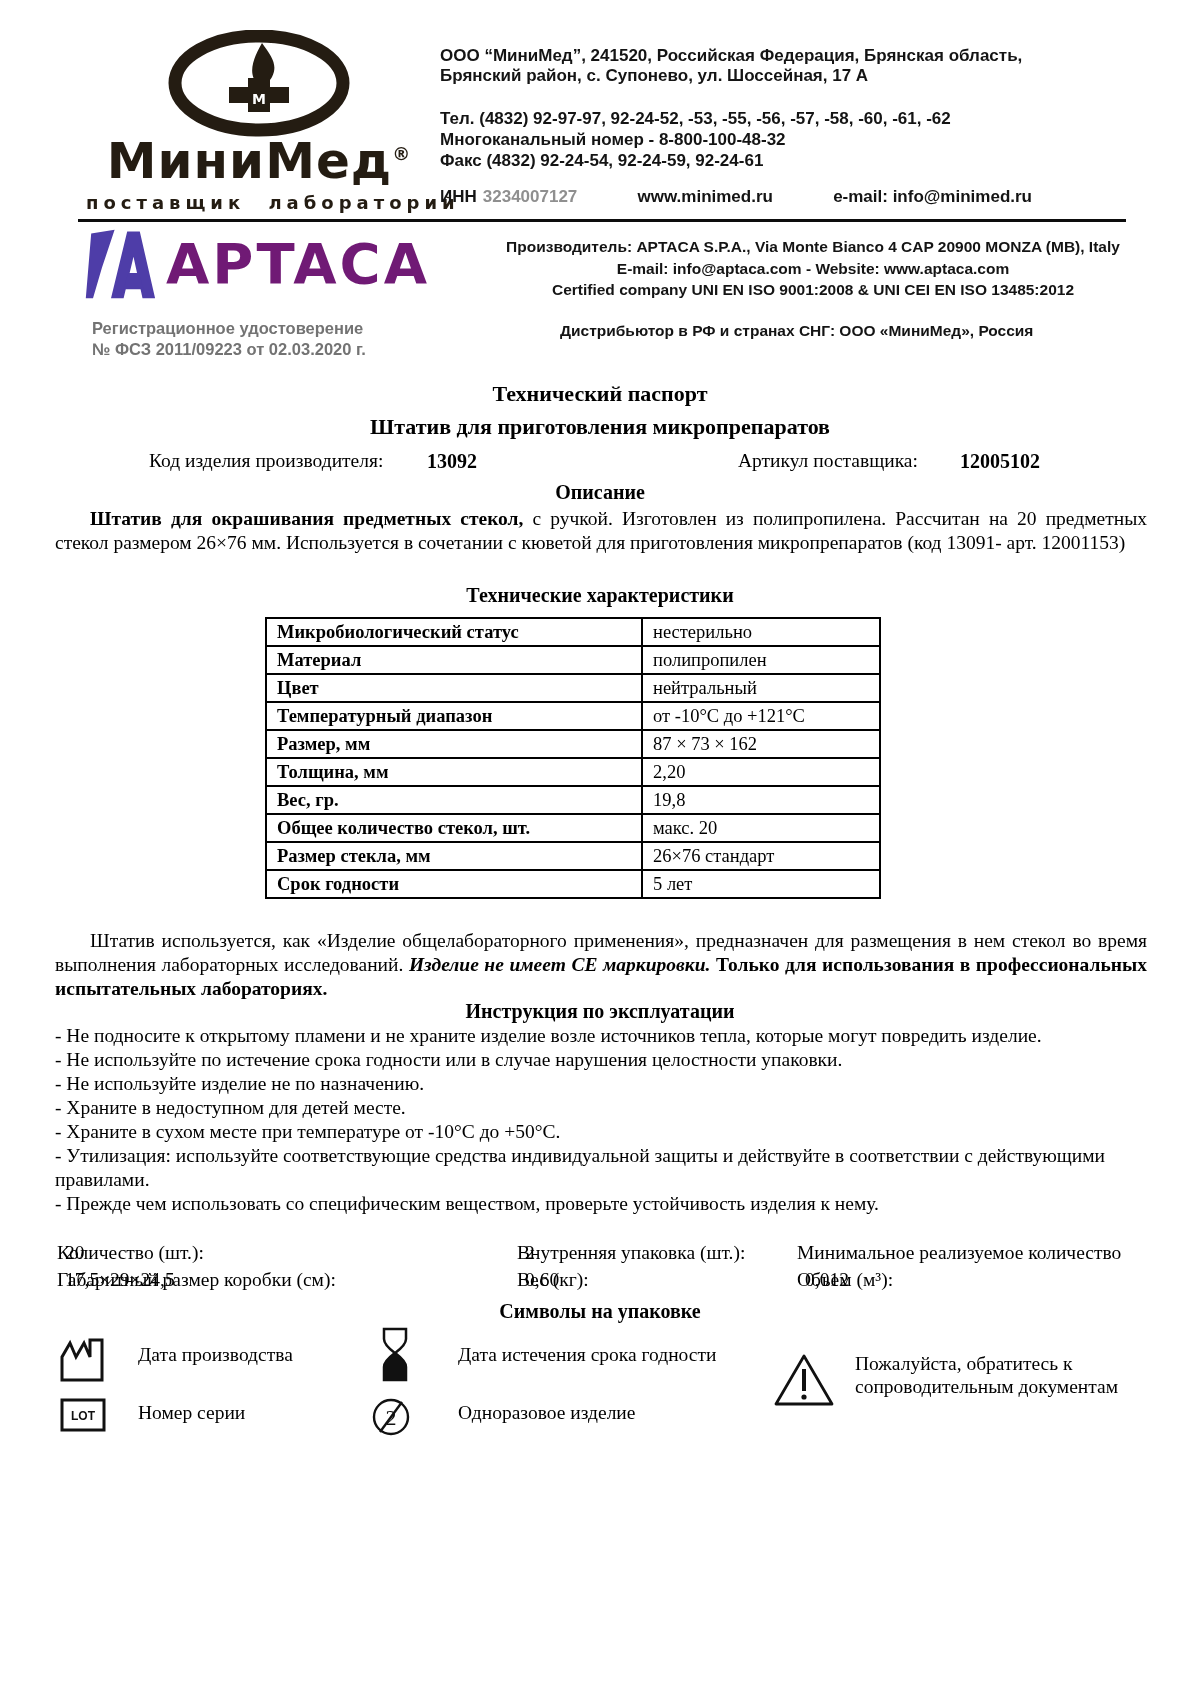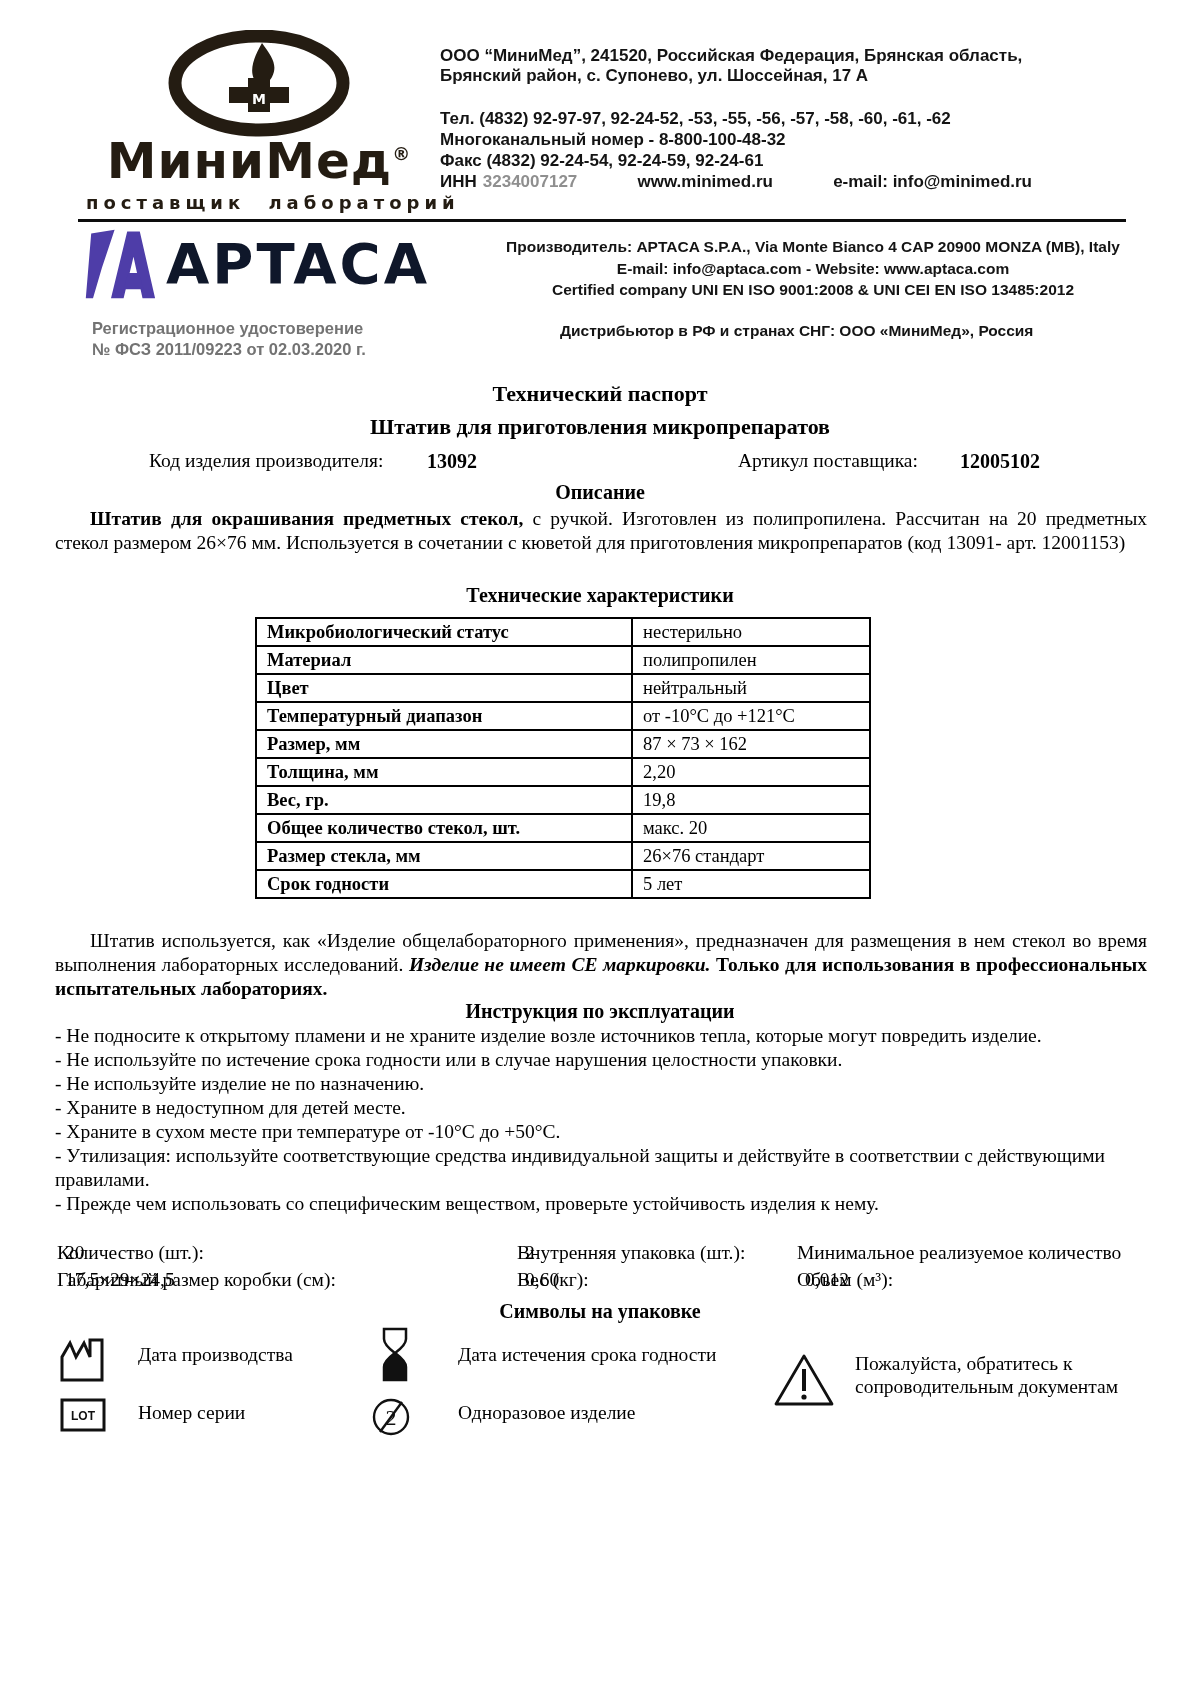--- a/index.html
+++ b/index.html
@@ -16,28 +16,28 @@
   .logo-word { font-family:"DejaVu Sans", sans-serif; font-weight:800; font-size:50px; line-height:1.0; letter-spacing:1px; margin-top:-2px; }
   .logo-reg { font-size:18px; vertical-align:super; font-weight:700; }
   .logo-tagline { font-family:"DejaVu Sans", sans-serif; font-weight:700; font-size:18px; letter-spacing:5px; word-spacing:12px; margin-top:6px; white-space:nowrap; }
 
   
   .header-info { position:absolute; left:440px; top:46px; width:592px;
     font-family:"Liberation Sans", sans-serif; font-weight:700; font-size:17px; color:#141414; }
   .header-info .line { line-height:20px; }
   .header-info .block2 { margin-top:22px; }
   .header-info .block2 .line { line-height:21px; }
-  .inn-row { display:flex; justify-content:space-between; margin-top:1px; }
+  .inn-row { display:flex; justify-content:space-between; margin-top:16px; }
   .inn-value { color:#8f8f8f; margin-left:6px; }
 
   .header-divider { position:absolute; left:78px; top:219px; width:1048px; height:3px; background:#0d0d0d; }
 
   
   .aptaca-logo { position:absolute; left:84px; top:228px; display:flex; align-items:center; }
-  .aptaca-word { font-family:"DejaVu Sans", sans-serif; font-weight:800; font-size:56px; color:#0f172a; letter-spacing:3px; margin-left:10px; line-height:1; }
+  .aptaca-word { font-family:"DejaVu Sans", sans-serif; font-weight:800; font-size:56px; color:#701a75; letter-spacing:3px; margin-left:10px; line-height:1; }
   .producer-info { position:absolute; left:500px; top:236px; width:626px; text-align:center;
     font-family:"Liberation Sans", sans-serif; font-weight:700; font-size:15.5px; line-height:21.5px; color:#141414; }
   .registration { position:absolute; left:92px; top:318px;
     font-family:"Liberation Sans", sans-serif; font-weight:700; font-size:16.5px; line-height:21px; color:#737373; }
   .distributor { position:absolute; left:560px; top:322px;
     font-family:"Liberation Sans", sans-serif; font-weight:700; font-size:15.5px; color:#141414; }
 
   
   .centered { position:absolute; left:0; width:100%; text-align:center; }
   .doc-title    { top:381px; font-weight:700; font-size:22px; }
@@ -56,21 +56,21 @@
   .code-v1 { left:427px; font-weight:700; font-size:20px; }
   .code-l2 { left:738px; }
   .code-v2 { left:960px; font-weight:700; font-size:20px; }
 
   .para { position:absolute; left:55px; width:1092px; font-size:19.5px; text-align:justify; text-indent:35px; }
   .desc-p { top:507px; line-height:24px; }
   .purpose-p { top:929px; line-height:24px; }
   .b { font-weight:700; }
   .bi { font-weight:700; font-style:italic; }
 
-  .spec-table { position:absolute; left:255px; top:617px; border-collapse:collapse; }
+  .spec-table { position:absolute; left:265px; top:617px; border-collapse:collapse; }
   .spec-table td { border:2px solid #000; font-size:18.5px; height:28px; padding:0 10px; vertical-align:middle; }
   .spec-table td.lbl { font-weight:700; width:376px; }
   .spec-table td.val { width:238px; }
 
   .instr-list { position:absolute; left:55px; top:1024px; width:1095px; font-size:19.5px; line-height:24px; text-align:left; }
 
   .pack-row { position:absolute; left:0; width:100%; height:26px; font-size:19.5px; }
   .pack-r1 { top:1242px; }
   .pack-r2 { top:1269px; }
   .pack-row span { position:absolute; white-space:nowrap; }

